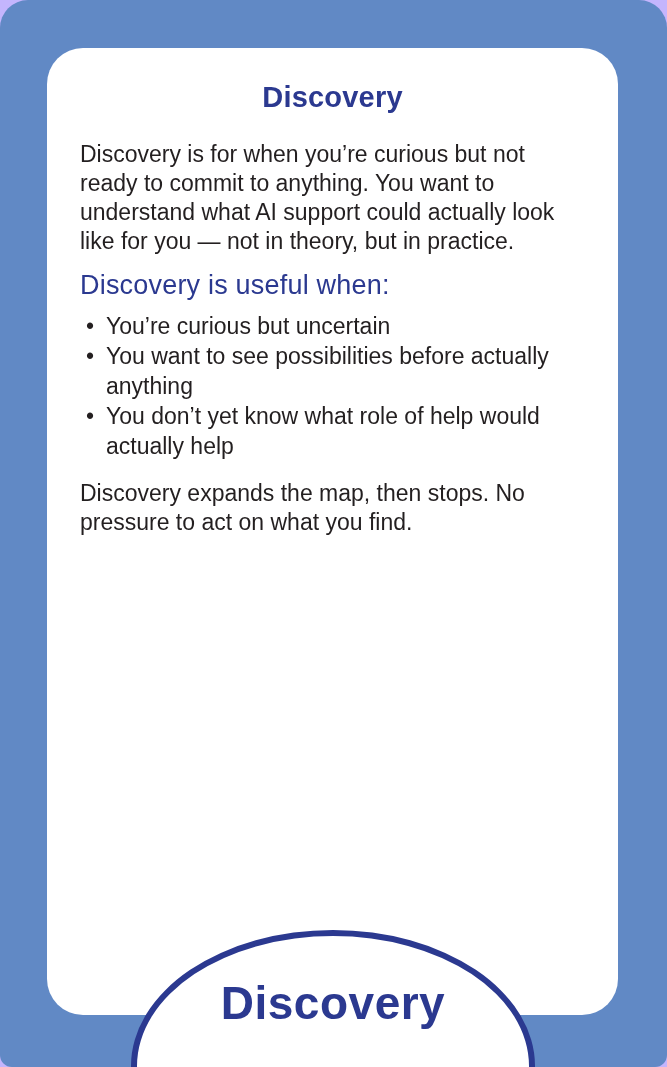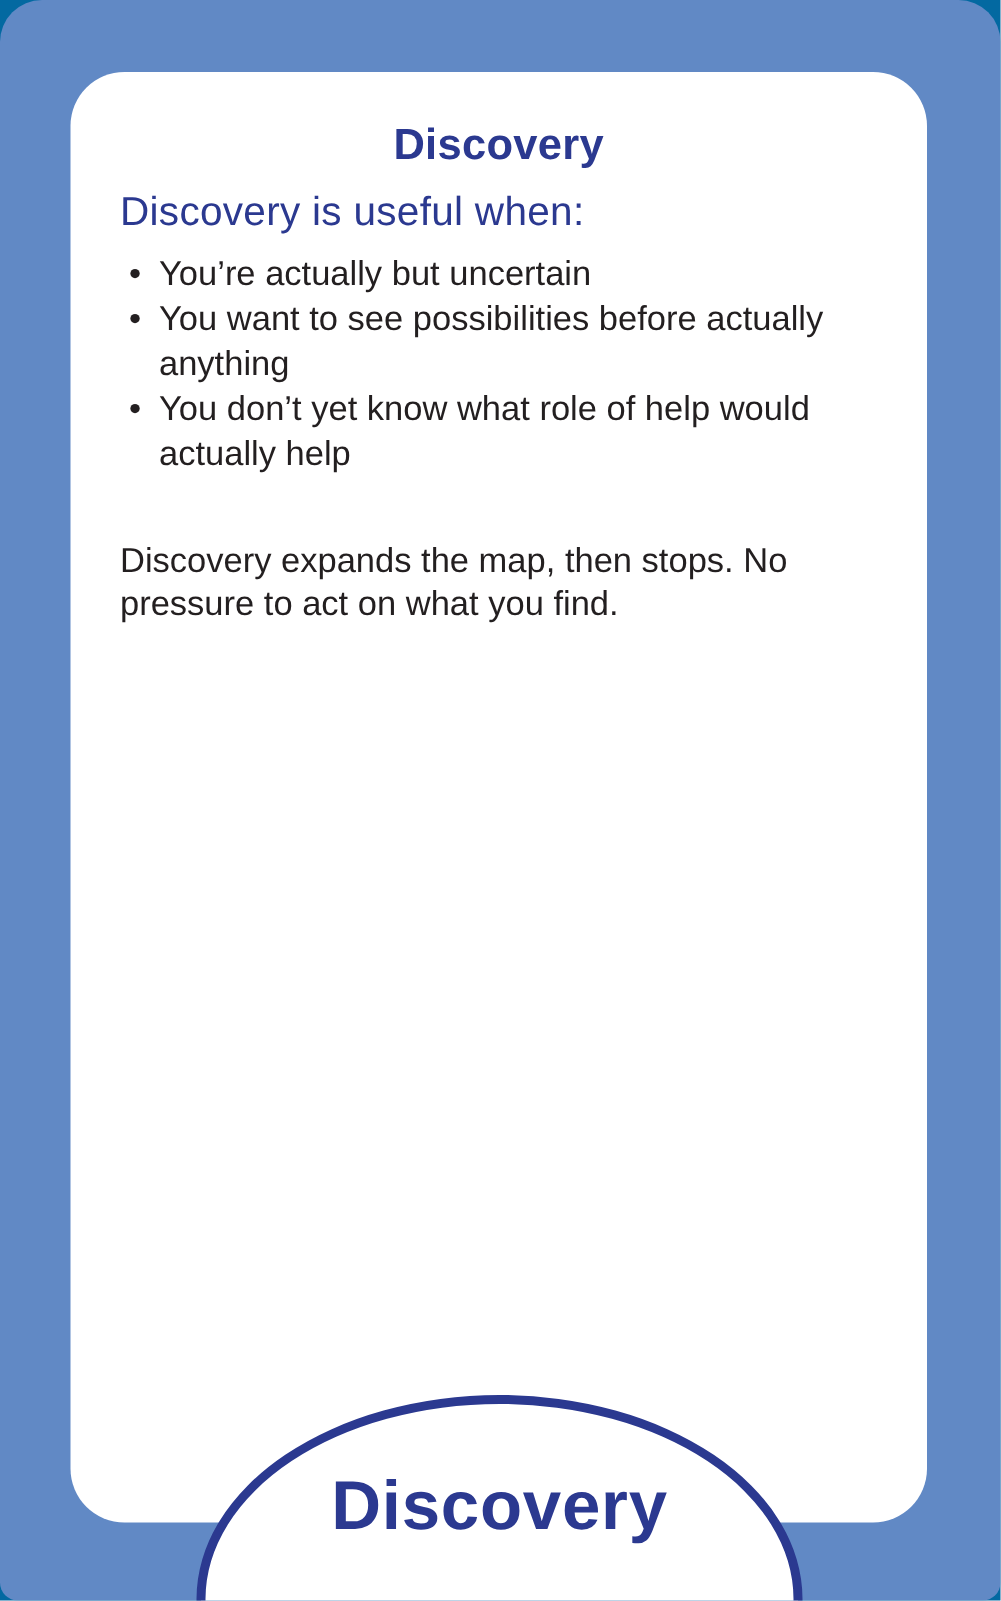--- a/index.html
+++ b/index.html
@@ -12,21 +12,21 @@
   html, body { width: 667px; height: 1067px; }
   body {
     font-family: "Liberation Sans", "DejaVu Sans", sans-serif;
     background: #ffffff;
   }
   .stage {
     position: relative;
     width: 667px;
     height: 1067px;
     overflow: hidden;
-    background: #0369a1;
+    background: #c4b5fd;
   }
   .outer-frame {
     position: absolute;
     inset: 0;
     background: var(--frame-blue, #6189c5);
     border-radius: 28px 28px 12px 12px;
   }
   .inner-card {
     position: absolute;
     left: 47px;
@@ -70,21 +70,21 @@
     display: flex;
     color: var(--body-text, #231f20);
     font-size: 23px;
     line-height: 30px;
   }
   .bullets .dot {
     width: 26px;
     flex-shrink: 0;
     padding-left: 6px;
   }
-  .para.closing { margin-top: 42px; }
+  .para.closing { margin-top: 18px; }
   .name-ellipse {
     position: absolute;
     left: 131px;
     top: 930px;
     width: 404px;
     height: 272px;
     background: var(--card-white, #ffffff);
     border: 6px solid var(--navy, #2b3990);
     border-radius: 50%;
   }
@@ -105,28 +105,29 @@
 <body>
 
 <div class="stage">
   <div class="outer-frame">
     <div class="inner-card">
 
       <div class="card-title">
         <div>Discovery</div>
       </div>
 
+      <p class="para first">Discovery is for when you’re curious but not ready to commit to anything. You want to understand what AI support could actually look like for you — not in theory, but in practice.</p>
 
 
       <h2 class="list-heading">Discovery is useful when:</h2>
 
       <ul class="bullets">
         <li>
           <span class="dot">•</span>
-          <span>You’re actually but uncertain</span>
+          <span>You’re curious but uncertain</span>
         </li>
         <li>
           <span class="dot">•</span>
           <span>You want to see possibilities before actually anything</span>
         </li>
         <li>
           <span class="dot">•</span>
           <span>You don’t yet know what role of help would actually help</span>
         </li>
       </ul>

